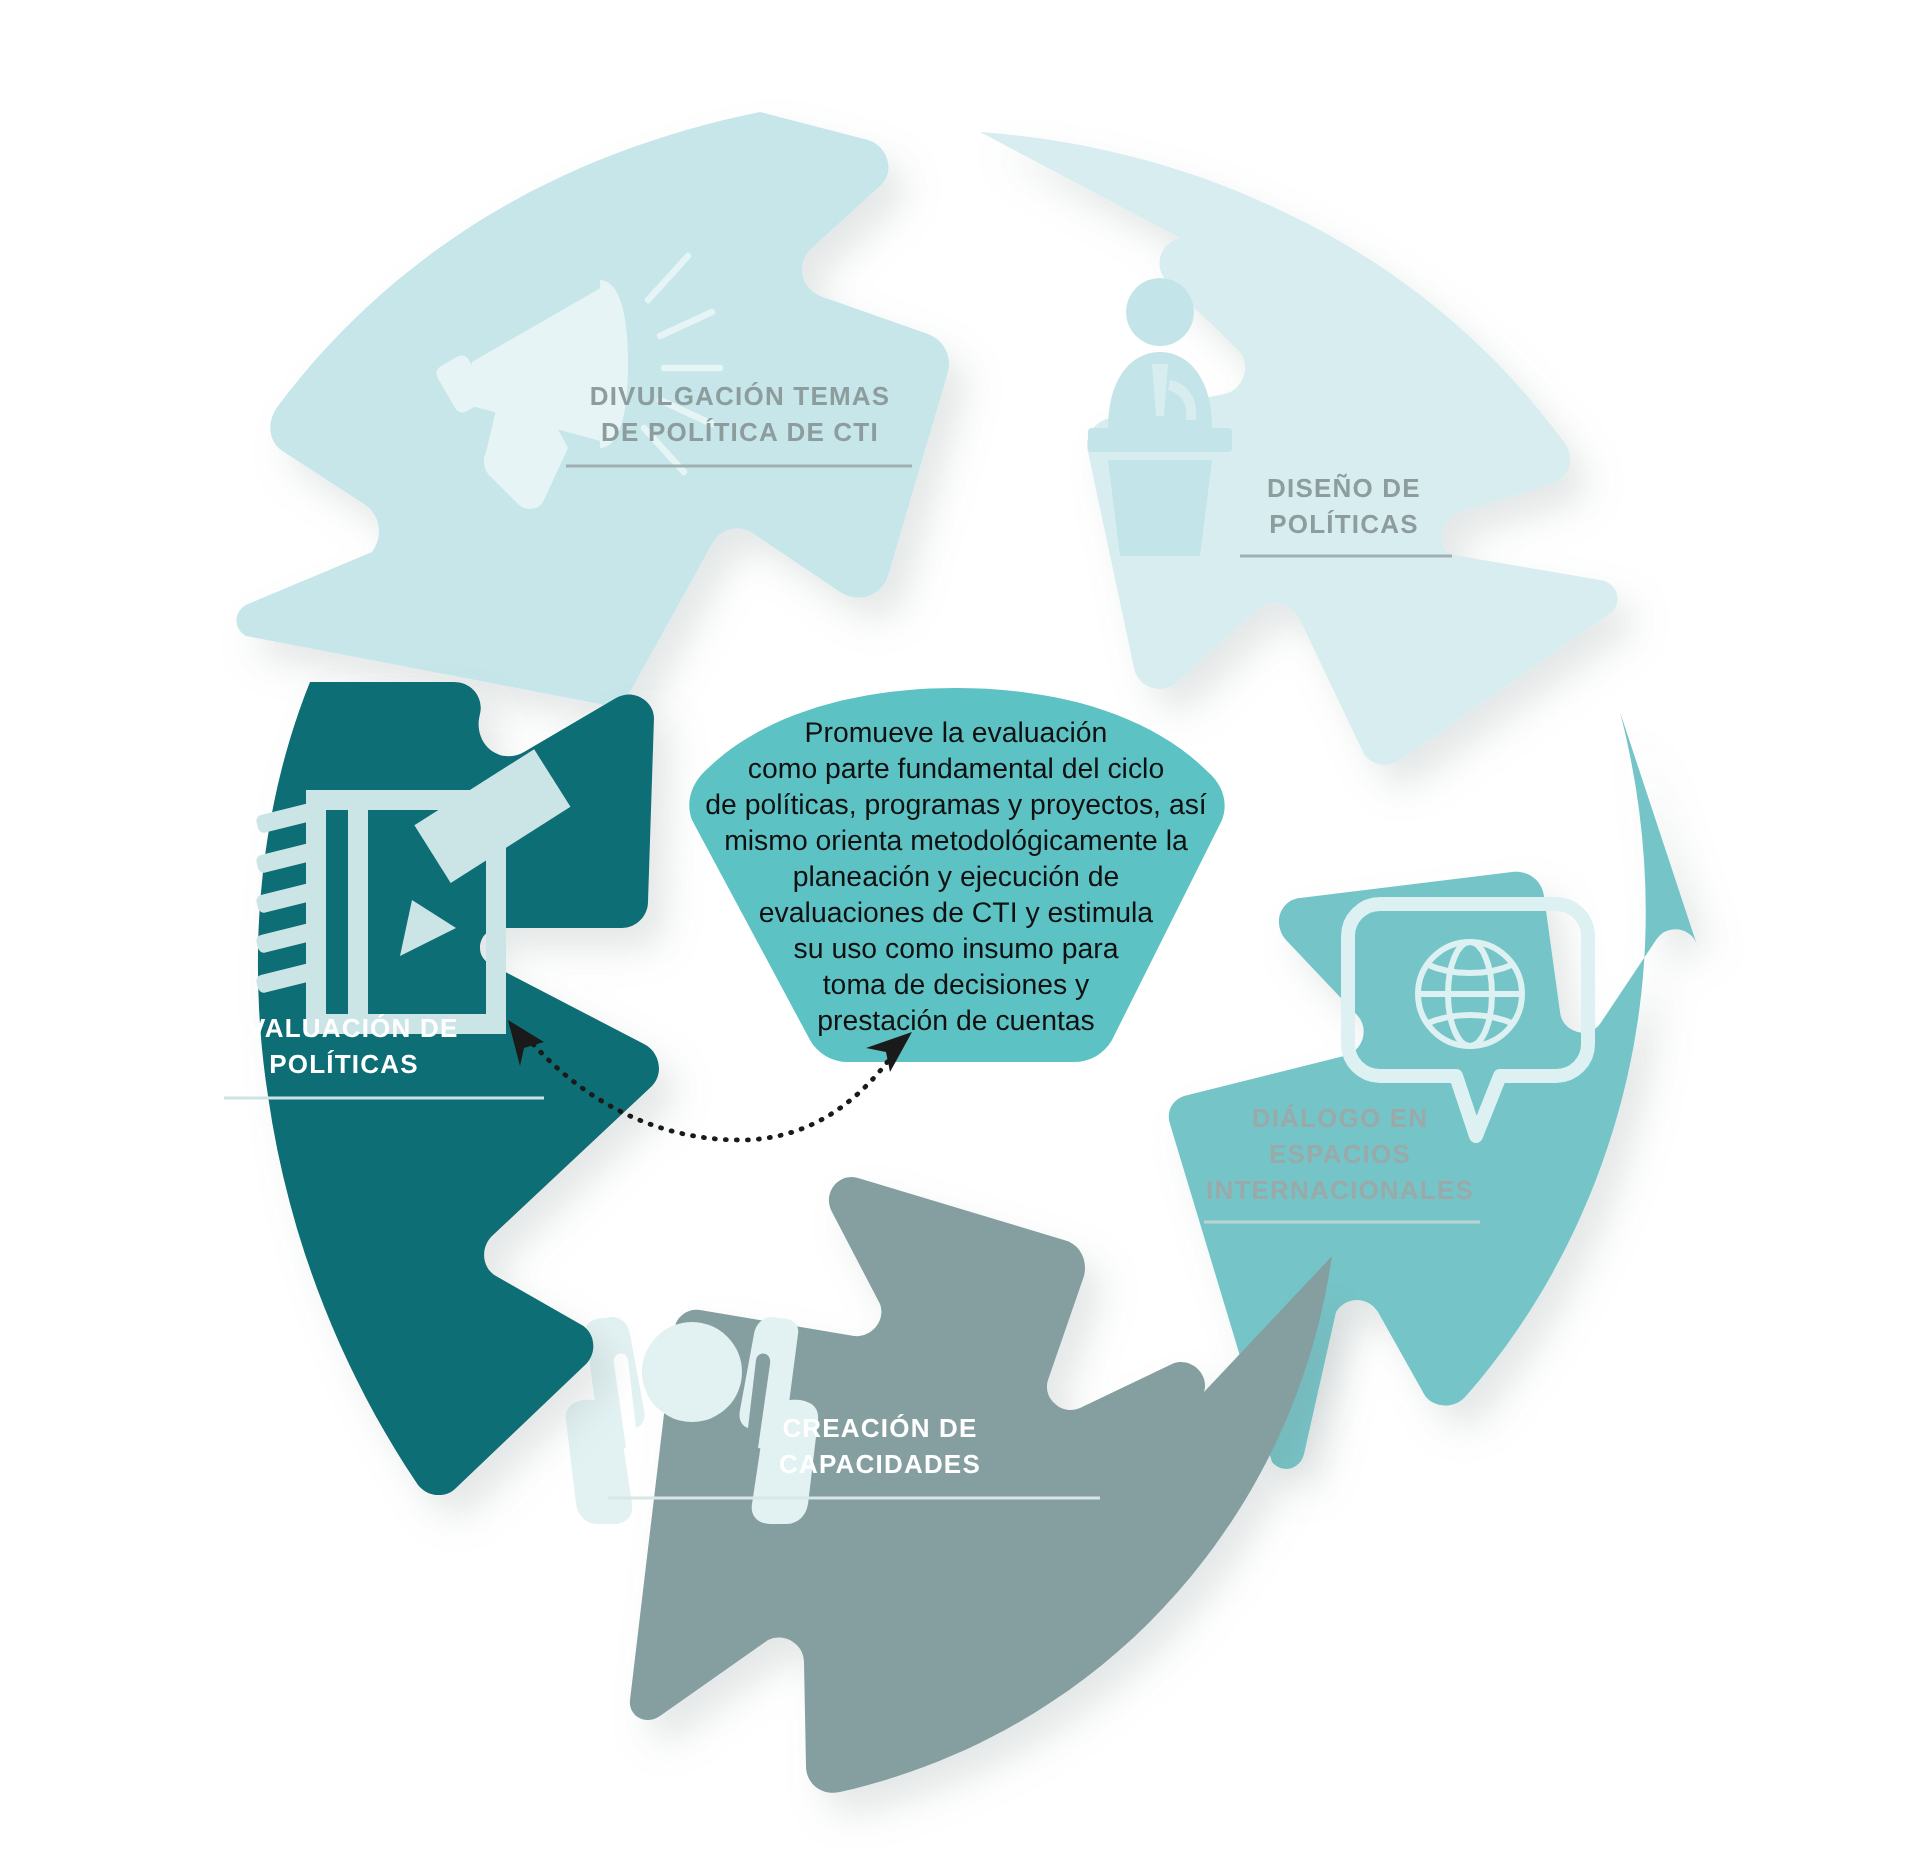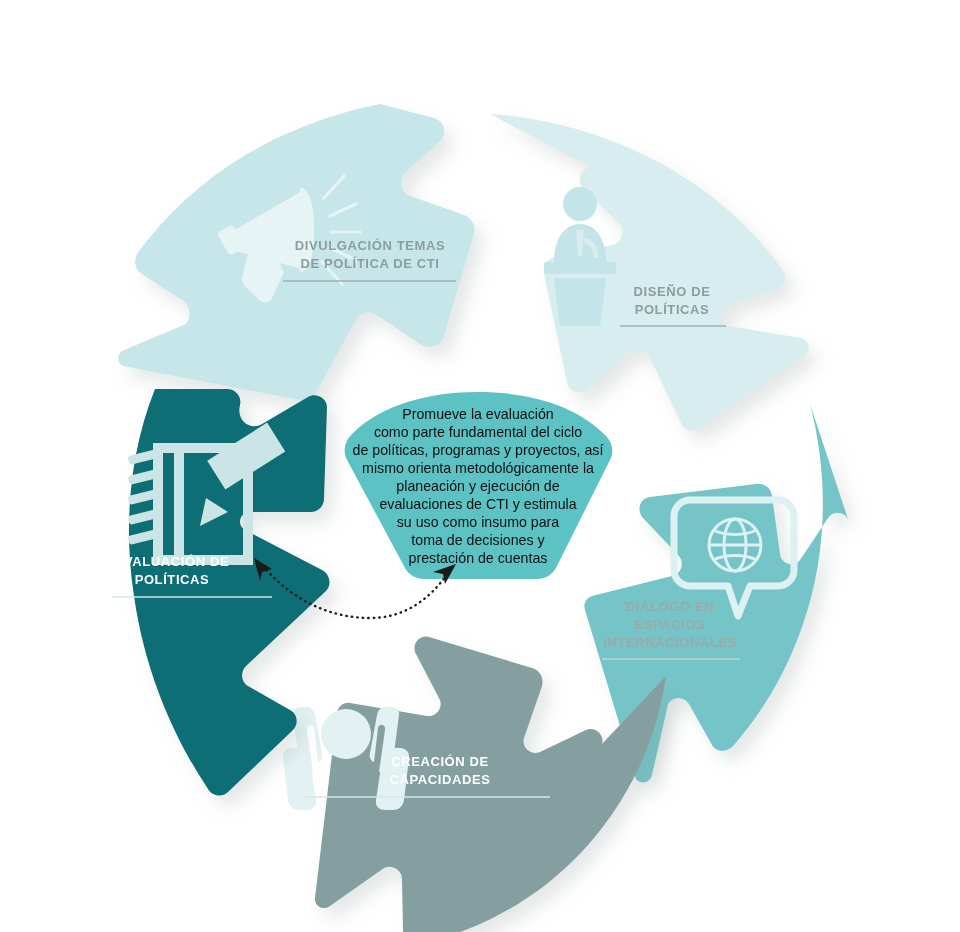--- a/index.html
+++ b/index.html
@@ -3,21 +3,21 @@
 <meta charset="utf-8">
 <style>
   html,body{margin:0;padding:0;}
   body{
     width:960px;height:932px;
     background:#ffffff;
     font-family:"Liberation Sans", sans-serif;
     overflow:hidden;
     position:relative;
   }
-  #stage{position:absolute;inset:0;width:960px;height:760px;margin-top:48px;}
+  #stage{position:absolute;inset:0;width:960px;height:760px;}
   svg.diagram{position:absolute;left:0;top:0;width:960px;height:932px;display:block;}
 
   .seg-label{
     font-weight:bold;
     letter-spacing:0.6px;
     text-anchor:middle;
     dominant-baseline:middle;
   }
   .center-text{
     font-size:14.2px;

